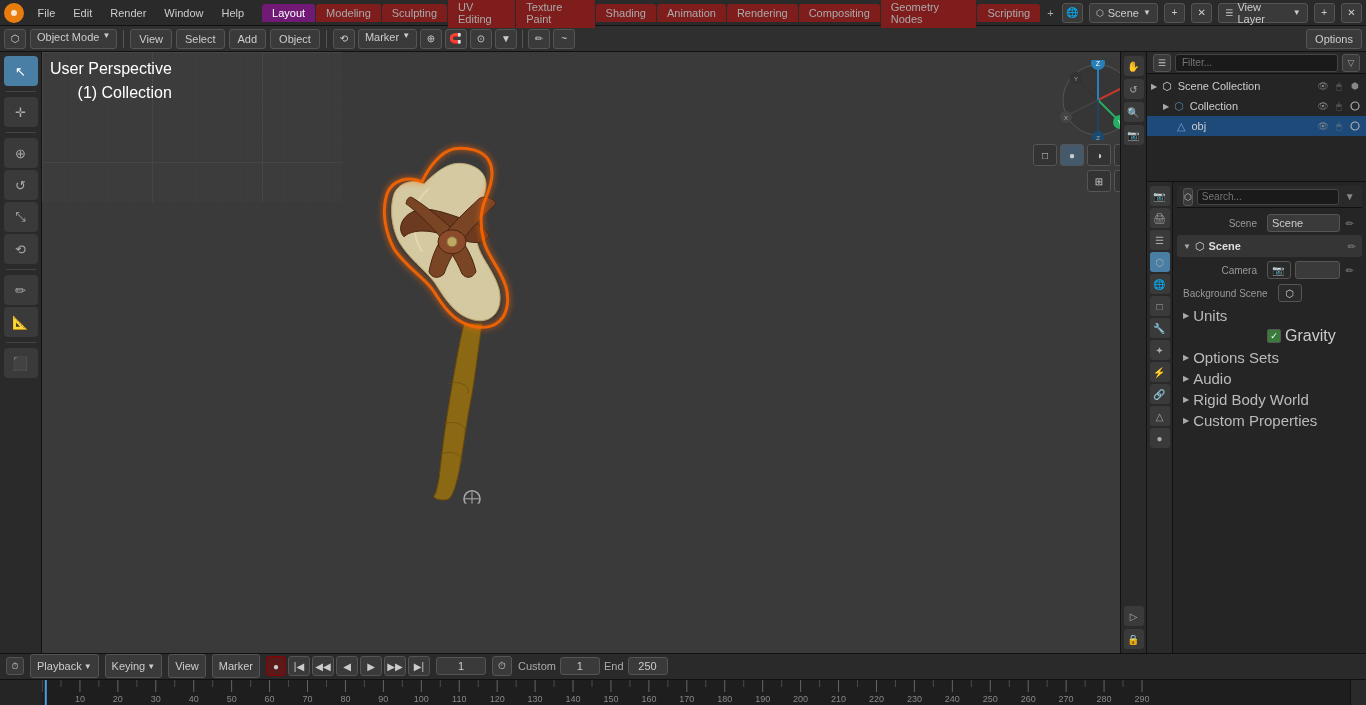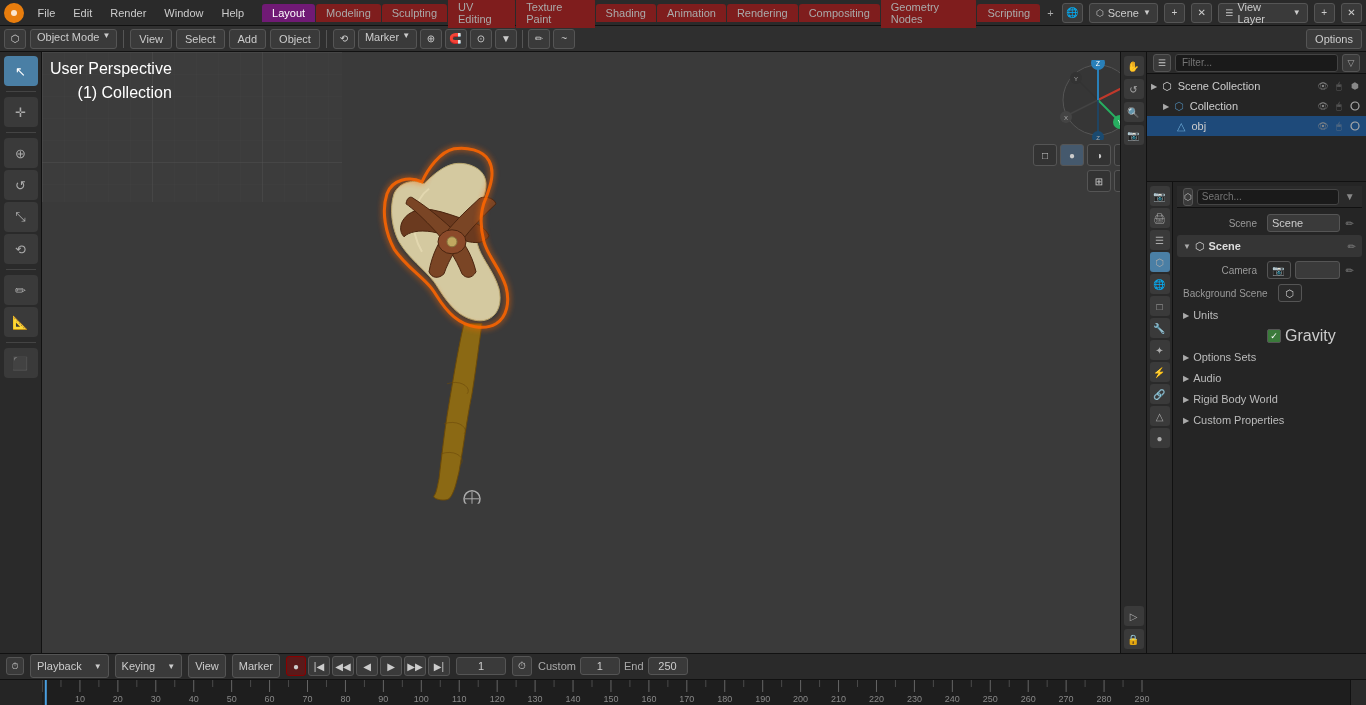--- a/index.html
+++ b/index.html
@@ -388,21 +388,21 @@
 
     .subsection-header {
       display: flex;
       align-items: center;
       height: 20px;
       padding: 0 6px;
       cursor: pointer;
       margin-bottom: 1px;
     }
     .subsection-arrow { color: #aaa; font-size: 8px; margin-right: 4px; }
-    .subsection-label { font-size: 11px; color: #bbb; text-align: center; }
+    .subsection-label { font-size: 15px; color: #bbb; text-align: center; }
 
     .checkbox-row {
       display: flex;
       align-items: center;
       height: 20px;
       padding: 0 6px 0 90px;
       gap: 4px;
       margin-bottom: 1px;
     }
     .checkbox {
@@ -426,21 +426,21 @@
     #timeline-toolbar {
       height: 26px;
       background: #2a2a2a;
       border-bottom: 1px solid #111;
       display: flex;
       align-items: center;
       padding: 0 6px;
       gap: 6px;
     }
     .timeline-btn {
-      display: flex; align-items: center; gap: 10px;
+      display: flex; align-items: center; gap: 0;
       background: #3a3a3a;
       border: 1px solid #555;
       border-radius: 3px;
       padding: 11px 6px;
       height: 18px;
       font-size: 11px; color: #ccc;
       cursor: pointer;
     }
     .play-controls {
       display: flex; gap: 2px;

